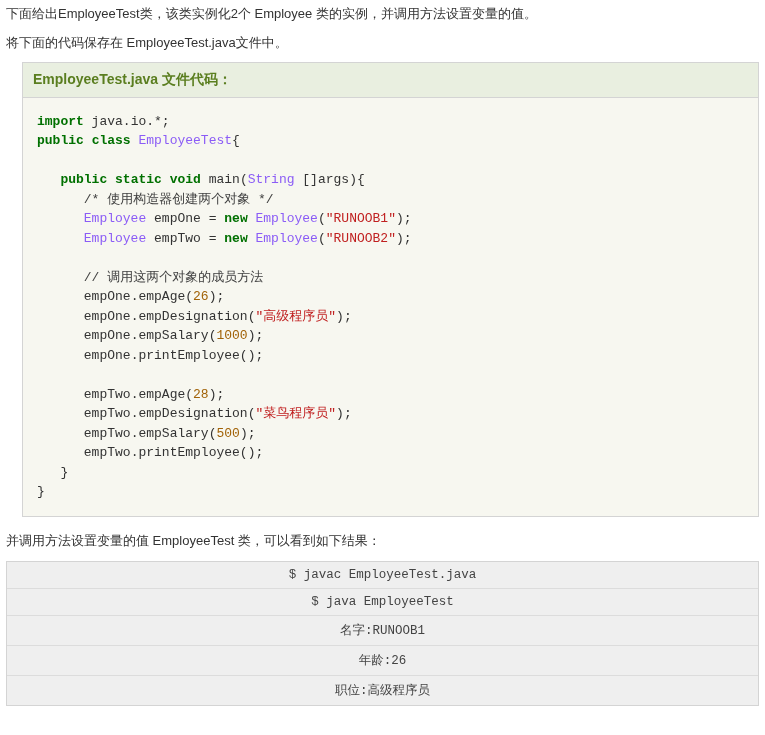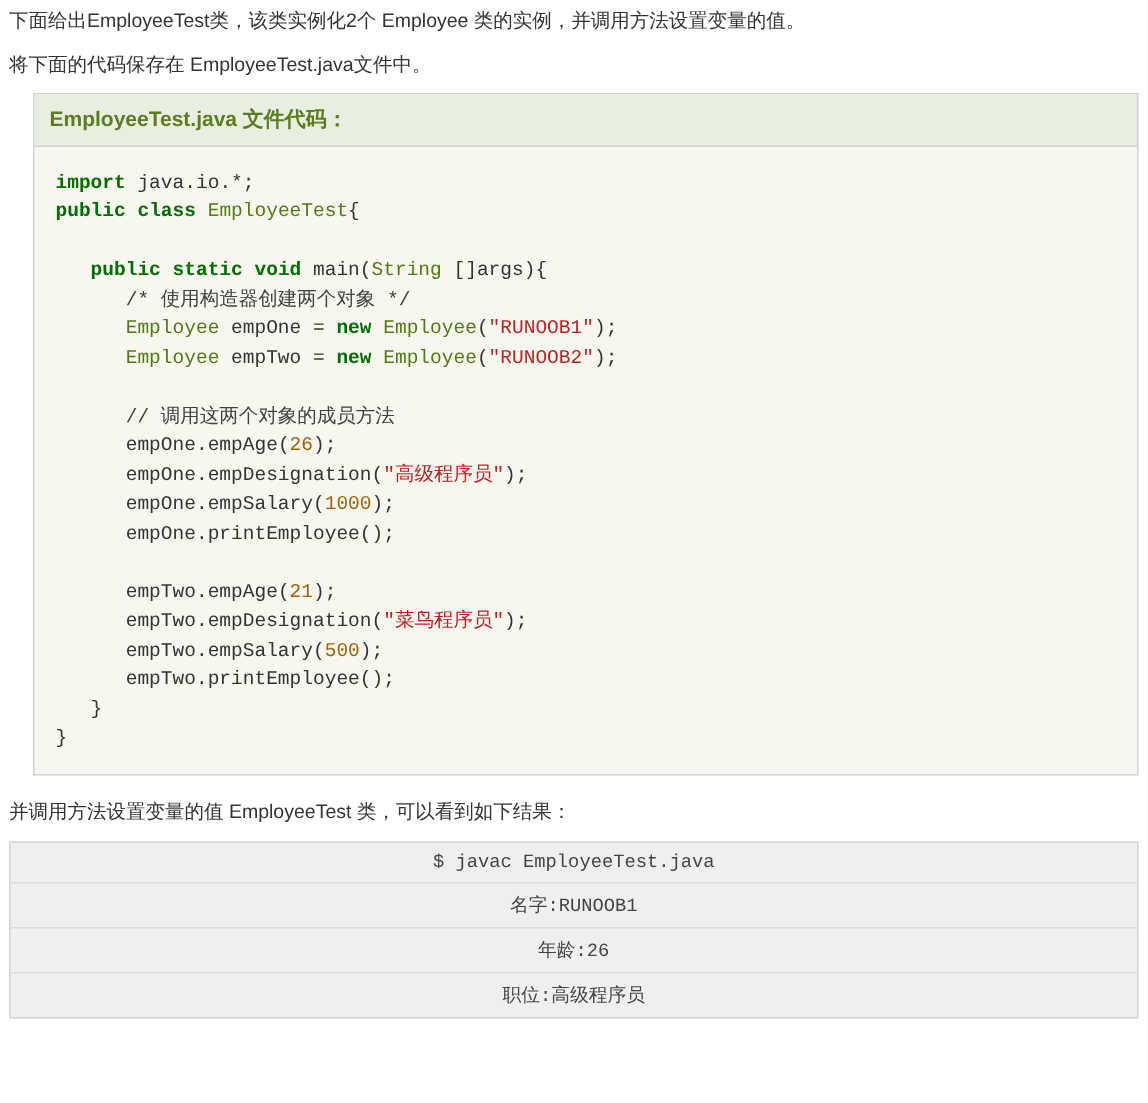--- a/index.html
+++ b/index.html
@@ -32,21 +32,21 @@
   }
   pre.code {
     margin: 0;
     padding: 4px 14px;
     font-family: Consolas, "Courier New", monospace;
     font-size: 13px;
     line-height: 1.5;
     white-space: pre;
   }
   .kw { color: #007000; font-weight: bold; font-family: Liberation Mono, monospace; }
-  .type { color: #4d7c0f; }
+  .type { color: #8b5cf6; }
   .str { color: #c02020; }
   .pun { color: #333; }
   .num { color: #a16207; }
   .cmt { color: #404040; }
 
   .term-box {
     border: 1px solid #d4d4d4;
     background: #efefef;
     margin: 10px 0 0 0;
     position: relative;
@@ -79,32 +79,33 @@
 <span>      </span><span class="cmt">/* 使用构造器创建两个对象 */</span>
 <span>      </span><span class="type">Employee</span><span> empOne </span><span class="pun">=</span><span> </span><span class="kw">new</span><span> </span><span class="type">Employee</span><span class="pun">(</span><span class="str">"RUNOOB1"</span><span class="pun">);</span>
 <span>      </span><span class="type">Employee</span><span> empTwo </span><span class="pun">=</span><span> </span><span class="kw">new</span><span> </span><span class="type">Employee</span><span class="pun">(</span><span class="str">"RUNOOB2"</span><span class="pun">);</span>
 <span></span>
 <span>      </span><span class="cmt">// 调用这两个对象的成员方法</span>
 <span>      empOne</span><span class="pun">.</span><span>empAge</span><span class="pun">(</span><span class="num">26</span><span class="pun">);</span>
 <span>      empOne</span><span class="pun">.</span><span>empDesignation</span><span class="pun">(</span><span class="str">"高级程序员"</span><span class="pun">);</span>
 <span>      empOne</span><span class="pun">.</span><span>empSalary</span><span class="pun">(</span><span class="num">1000</span><span class="pun">);</span>
 <span>      empOne</span><span class="pun">.</span><span>printEmployee</span><span class="pun">();</span>
 <span></span>
-<span>      empTwo</span><span class="pun">.</span><span>empAge</span><span class="pun">(</span><span class="num">21</span><span class="pun">);</span>
+<span>      empTwo</span><span class="pun">.</span><span>empAge</span><span class="pun">(</span><span class="num">28</span><span class="pun">);</span>
 <span>      empTwo</span><span class="pun">.</span><span>empDesignation</span><span class="pun">(</span><span class="str">"菜鸟程序员"</span><span class="pun">);</span>
 <span>      empTwo</span><span class="pun">.</span><span>empSalary</span><span class="pun">(</span><span class="num">500</span><span class="pun">);</span>
 <span>      empTwo</span><span class="pun">.</span><span>printEmployee</span><span class="pun">();</span>
 <span>   </span><span class="pun">}</span>
 <span class="pun">}</span></pre>
     </div>
   </div>
 
   <p class="para">并调用方法设置变量的值 EmployeeTest 类，可以看到如下结果：</p>
 
   <div class="term-box">
     <div class="term-line">$ javac EmployeeTest.java</div>
+    <div class="term-line">$ java EmployeeTest</div>
     <div class="term-line">名字:RUNOOB1</div>
     <div class="term-line">年龄:26</div>
     <div class="term-line">职位:高级程序员</div>
 
   </div>
 
 </div>
 
 </body></html>

